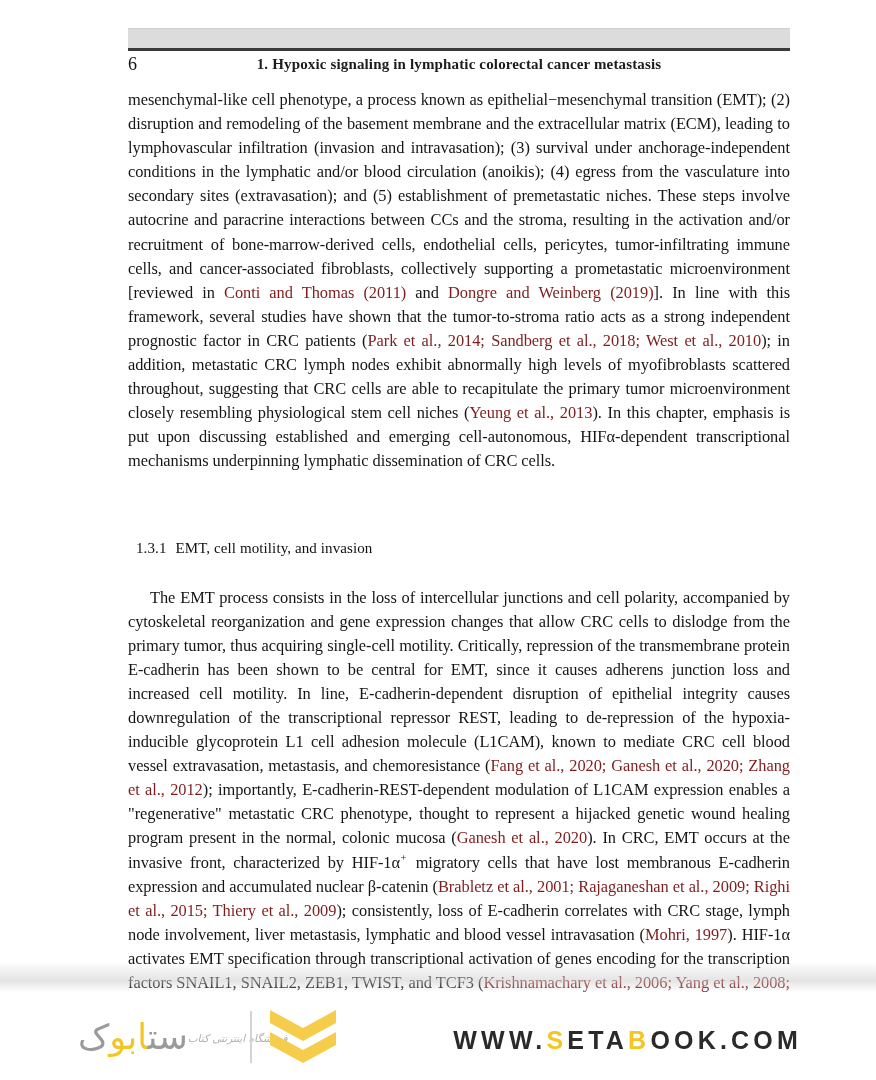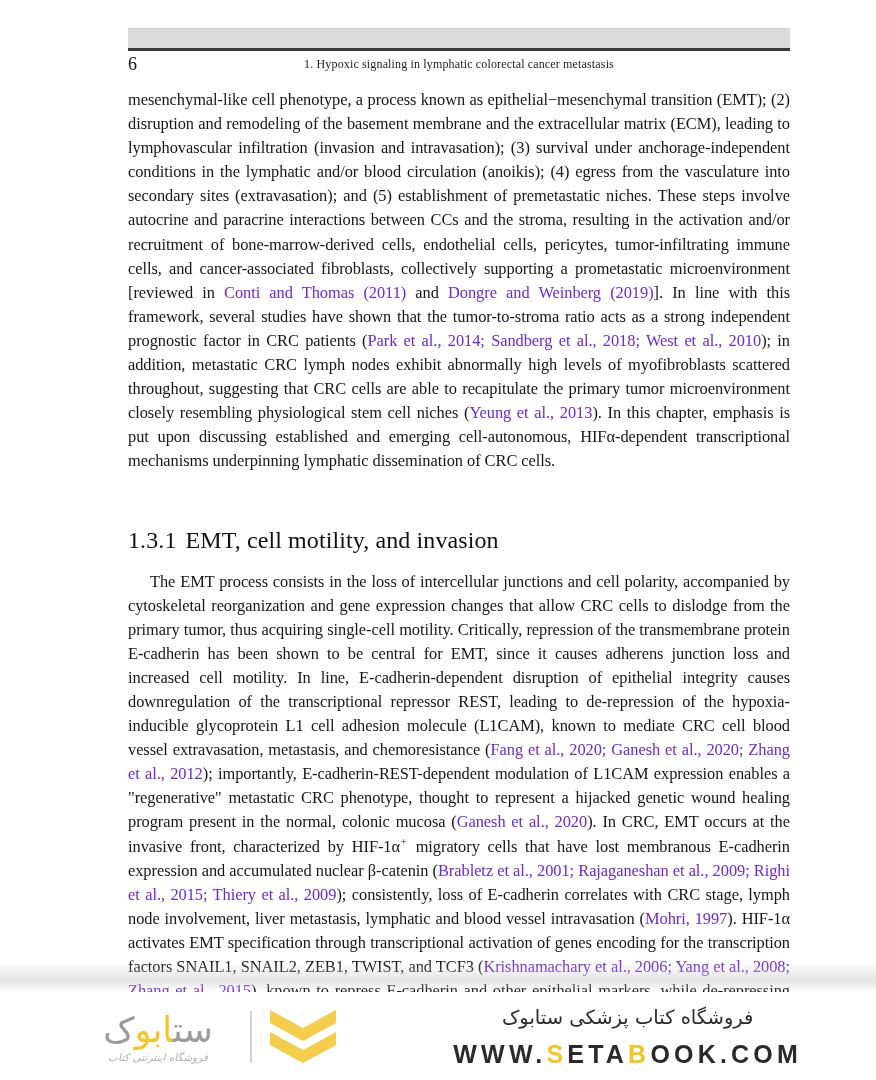--- a/index.html
+++ b/index.html
@@ -67,24 +67,25 @@
     font-size: 18px;
     line-height: 20px;
     color: #121212;
   }
   #running-title {
     position: absolute;
     left: 0;
     right: 0;
     top: 3px;
     text-align: center;
-    font-size: 12px;
+    font-size: 15px;
     line-height: 14px;
     letter-spacing: 0.15px;
     color: #1d1d1d;
+    font-weight: bold;
   }
 
   
   #text-col {
     position: absolute;
     left: 128px;
     top: 88px;
     width: 662px;
   }
   p.body {
@@ -92,30 +93,30 @@
     font-size: 16.4px;
     line-height: 24.1px;
     text-align: justify;
     text-justify: inter-word;
     color: #151515;
     letter-spacing: -0.05px;
   }
   p.body.indent { text-indent: 22px; }
 
   h3.section-head {
-    margin: 0;
-    font-size: 24px;
+    margin: 8px;
+    font-size: 15px;
     line-height: 24px;
     font-weight: normal;
     color: #101010;
     letter-spacing: 0.1px;
   }
   h3.section-head .num { margin-right: 9px; }
 
-  .cite { color: #6d28d9; }
+  .cite { color: #7f1d1d; }
   .ital { }
   sup.plus {
     font-size: 0.64em;
     vertical-align: super;
     line-height: 0;
     padding-left: 0.5px;
     padding-right: 1.5px;
   }
 
   
@@ -143,21 +144,21 @@
 
   
   #logo-lockup {
     display: flex;
     align-items: center;
     gap: 0px;
     flex: 0 0 auto;
   }
   #logo-word-col {
     display: flex;
-    flex-direction: column;
+    flex-direction: row;
     align-items: center;
     width: 160px;
   }
   #logo-wordmark {
     font-size: 35px;
     line-height: 38px;
     direction: rtl;
     letter-spacing: -1px;
     color: #9a9a9a;
     font-family: "DejaVu Sans", sans-serif;
@@ -255,18 +256,17 @@
 
       <div id="logo-divider"></div>
 
       <svg id="logo-mark" viewBox="0 0 74 62">
         <path d="M4 4 L37 22 L70 4 L70 17 L37 35 L4 17 Z" fill="#f5cd4a"></path>
         <path d="M4 26 L37 44 L70 26 L70 39 L37 57 L4 39 Z" fill="#f5cd4a"></path>
       </svg>
     </div>
 
     <div id="footer-right">
-      <div id="footer-fa">فروشگاه کتاب پزشکی ستابوک</div>
       <div id="footer-url"><span>WWW.</span><span class="hl">S</span><span>ETA</span><span class="hl">B</span><span>OOK.COM</span></div>
     </div>
 
   </div>
 </div>
 
 </body></html>

